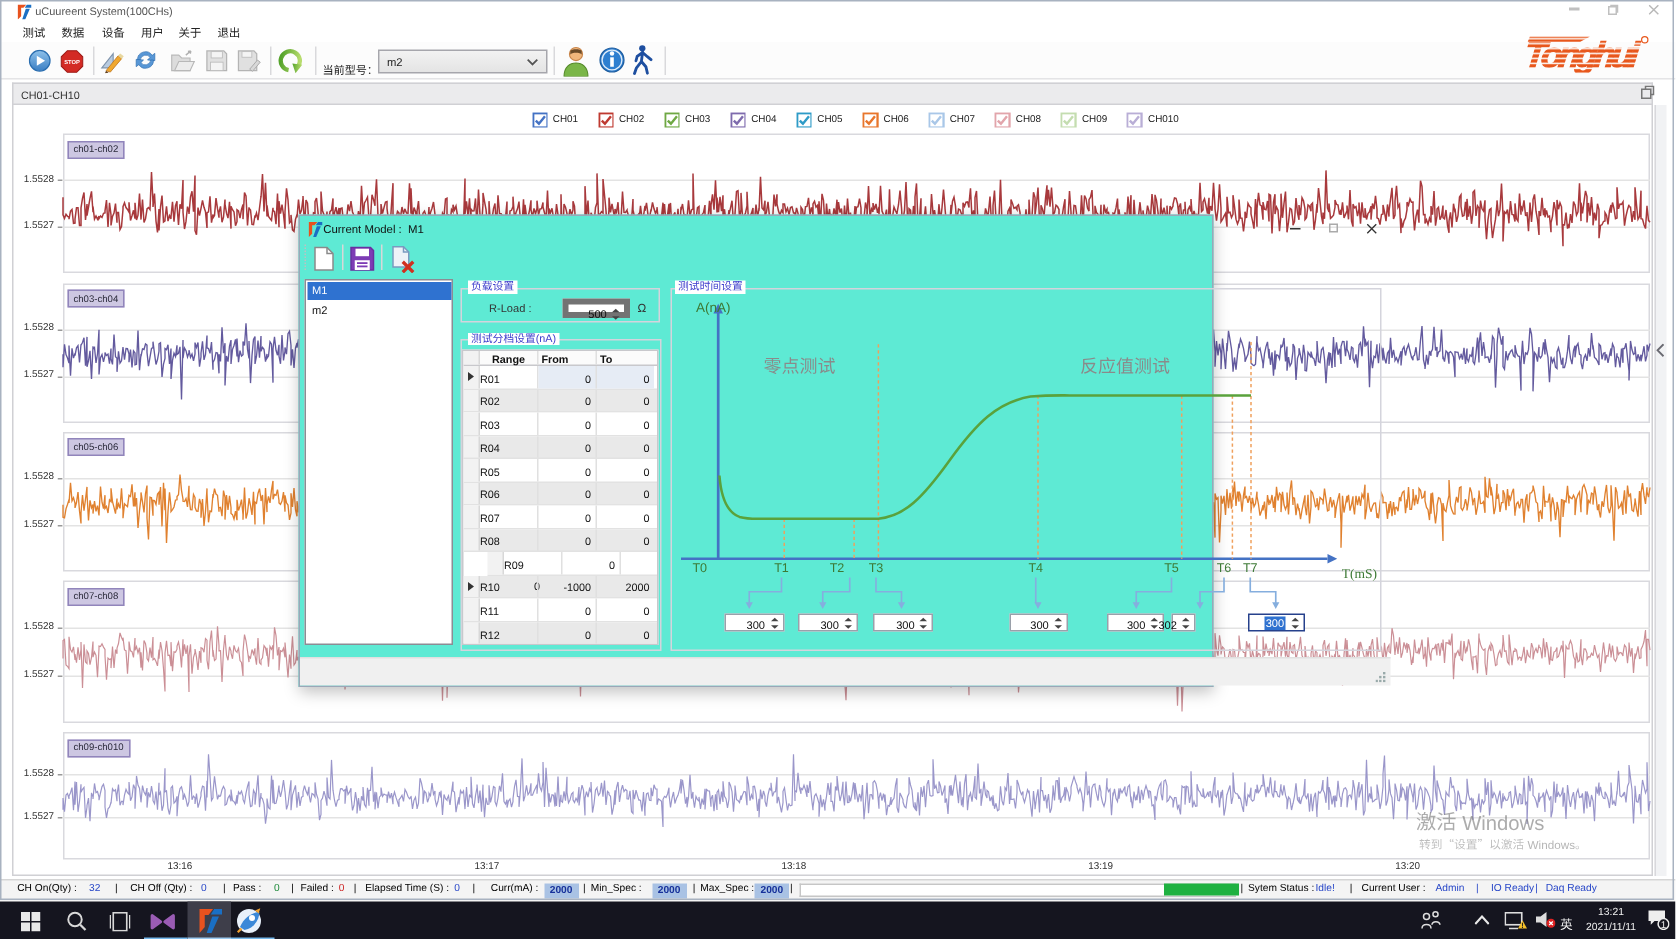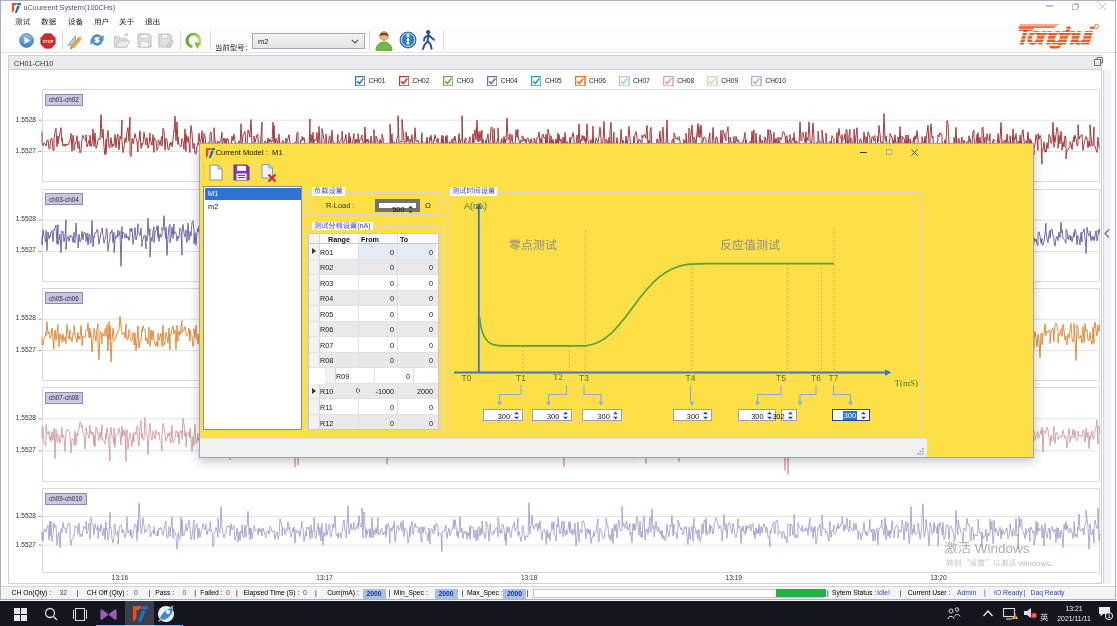--- a/index.html
+++ b/index.html
@@ -22,21 +22,21 @@
 .badge { position:absolute; left:44.5px; background:#cdc7e2; border:1px solid #9185bb; color:#2a2a3a; font-size:6.4px; padding:1.5px 3.5px; }
 .tlab { position:absolute; top:573.5px; width:30px; text-align:center; font-size:6.6px; color:#333; }
 #rstrip { position:absolute; left:1102.5px; top:70px; width:8px; height:514px; background:#f1f2f4; border-left:1px solid #d8d8dc; }
 
 #statusbar { position:absolute; left:0; top:586px; width:1117px; height:15px; background:#f4f4f4; border-top:1px solid #d5d5d5; }
 .blue { color:#2847c8; } .green { color:#1d8a3a; } .red { color:#cc2222; }
 .selbox { background:#a9c2e4; color:#16309a; font-weight:bold; padding:1px 4px 1.5px 4px; }
 
 #taskbar { position:absolute; left:0; top:601px; width:1117px; height:25px; background:#15151f; }
 
-#dlg { position:absolute; left:199px; top:143px; width:835px; height:315px; background:#fde047; border:1px solid #9aa7b8; box-shadow:0 3px 10px rgba(0,0,0,0.25); }
+#dlg { position:absolute; left:199px; top:143px; width:610px; height:315px; background:#5eead4; border:1px solid #9aa7b8; box-shadow:0 3px 10px rgba(0,0,0,0.25); }
 #dlg-title { position:absolute; left:0; top:0; width:100%; height:16px; }
 #dlg-title .txt { position:absolute; left:15.5px; top:4px; font-size:7.6px; color:#111; }
 #dlg-tools { position:absolute; left:0; top:16px; width:100%; height:24px; }
 #dlg-list { position:absolute; left:2.5px; top:41.5px; width:99px; height:244px; border:1px solid #8c8c94; background:#fff; }
 .li-sel { position:absolute; left:1px; top:1px; width:96px; height:12.5px; background:#2f72d0; color:#fff; font-size:7.4px; padding:1.5px 0 0 3.5px; }
 .li { position:absolute; left:1px; top:13.5px; width:96px; height:12.5px; color:#111; font-size:7.4px; padding:1.5px 0 0 3.5px; }
 .grpbox { position:absolute; border:1px solid #d4d4dc; }
 .grplab { position:absolute; background:#fff; padding:0 2px; font-size:7.2px; line-height:8.5px; }
 #rload-box { position:absolute; left:174.5px; top:54.5px; width:45px; height:13px; border:4px solid #737373; background:#fff; }
 #rload-box .val { position:absolute; right:11px; top:2.6px; font-size:7.4px; color:#111; }
@@ -497,21 +497,21 @@
         <path transform="translate(0.00,10.32) scale(0.0120,-0.0120)" d="M804 831C660 790 394 765 169 754V488C169 332 160 115 55 -39C74 -47 106 -69 120 -83C224 70 244 297 246 462H313C359 330 424 221 511 134C423 68 321 21 214 -7C229 -24 248 -54 257 -75C371 -41 478 10 570 82C657 13 763 -38 890 -71C900 -50 921 -20 937 -5C815 22 712 68 628 131C729 227 808 353 852 517L801 539L786 535H246V690C463 700 705 726 866 771ZM754 462C713 349 649 255 568 182C489 257 429 351 389 462Z"></path>
         <path transform="translate(12.00,10.32) scale(0.0120,-0.0120)" d="M264 490C305 382 353 239 372 146L443 175C421 268 373 407 329 517ZM481 546C513 437 550 295 564 202L636 224C621 317 584 456 549 565ZM468 828C487 793 507 747 521 711H121V438C121 296 114 97 36 -45C54 -52 88 -74 102 -87C184 62 197 286 197 438V640H942V711H606C593 747 565 804 541 848ZM209 39V-33H955V39H684C776 194 850 376 898 542L819 571C781 398 704 194 607 39Z"></path>
         <path transform="translate(24.00,10.32) scale(0.0120,-0.0120)" d="M599 840C596 810 591 774 586 738H329V671H574C568 637 562 605 555 578H382V14H286V-51H958V14H869V578H623C631 605 639 637 646 671H928V738H661L679 835ZM450 14V97H799V14ZM450 379H799V293H450ZM450 435V519H799V435ZM450 239H799V152H450ZM264 839C211 687 124 538 32 440C45 422 66 383 74 366C103 398 132 435 159 475V-80H229V589C269 661 304 739 333 817Z"></path>
         <path transform="translate(36.00,10.32) scale(0.0120,-0.0120)" d="M486 92C537 42 596 -28 624 -73L673 -39C644 4 584 72 533 121ZM312 782V154H371V724H588V157H649V782ZM867 827V7C867 -8 861 -13 847 -13C833 -14 786 -14 733 -13C742 -31 752 -60 755 -76C825 -77 868 -75 894 -64C919 -53 929 -34 929 7V827ZM730 750V151H790V750ZM446 653V299C446 178 426 53 259 -32C270 -41 289 -66 296 -78C476 13 504 164 504 298V653ZM81 776C137 745 209 697 243 665L289 726C253 756 180 800 126 829ZM38 506C93 475 166 430 202 400L247 460C209 489 135 532 81 560ZM58 -27 126 -67C168 25 218 148 254 253L194 292C154 180 98 50 58 -27Z"></path>
         <path transform="translate(48.00,10.32) scale(0.0120,-0.0120)" d="M120 775C171 731 235 667 265 626L317 678C287 718 222 778 170 821ZM777 796C819 752 865 691 885 651L940 688C918 727 871 785 829 828ZM50 526V454H189V94C189 51 159 22 141 11C154 -4 172 -36 179 -54C194 -36 221 -18 392 97C385 112 376 141 371 161L260 89V526ZM671 835 677 632H346V560H680C698 183 745 -74 869 -77C907 -77 947 -35 967 134C953 140 921 160 907 175C901 77 889 21 871 21C809 24 770 251 754 560H959V632H751C749 697 747 765 747 835ZM360 61 381 -10C465 15 574 47 679 78L669 145L552 112V344H646V414H378V344H483V93Z"></path>
       </svg></div>
 </div>
 
 <div class="Tlab" style="left:456.5px;top:372.5px;width:20px;">T0</div>
 <div class="Tlab" style="left:511.0px;top:372.5px;width:20px;">T1</div>
-<div class="Tlab" style="left:548px;top:372.5px;width:20px;font-family:Liberation Serif, serif;">T2</div>
+<div class="Tlab" style="left:548px;top:372.5px;width:20px;">T2</div>
 <div class="Tlab" style="left:574.0px;top:372.5px;width:20px;">T3</div>
 <div class="Tlab" style="left:680.5px;top:372.5px;width:20px;text-align:center;">T4</div>
 <div class="Tlab" style="left:771.0px;top:372.5px;width:20px;">T5</div>
 <div class="Tlab" style="left:806.0px;top:372.5px;width:20px;">T6</div>
 <div class="Tlab" style="left:823.5px;top:372.5px;width:20px;">T7</div>
 <svg class="abs" style="left:0;top:0" width="1117" height="626" viewBox="0 0 1117 626">
     <path d="M521 385 V394.5 H499.5 V402.2" fill="none" stroke="#85aede" stroke-width="1.1"></path>
     <path d="M497.1 401.5 L499.5 406 L501.9 401.5 Z" fill="#85aede"></path>
     <path d="M566.5 385 V394.5 H548.5 V402.2" fill="none" stroke="#85aede" stroke-width="1.1"></path>
     <path d="M546.1 401.5 L548.5 406 L550.9 401.5 Z" fill="#85aede"></path>

